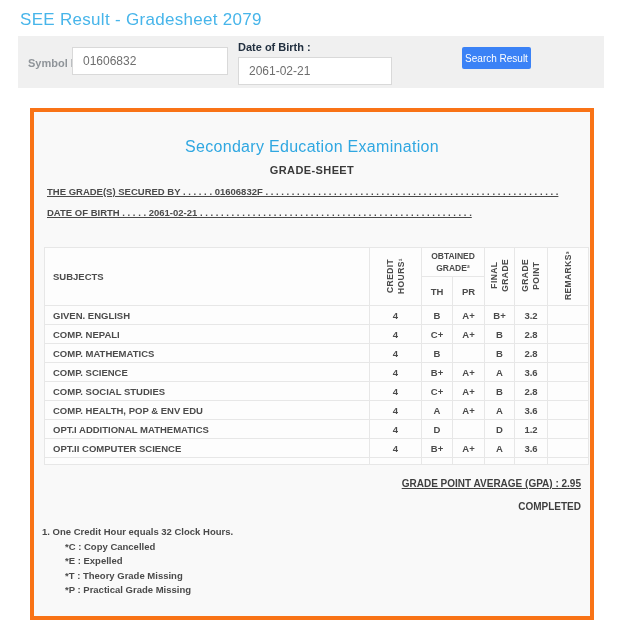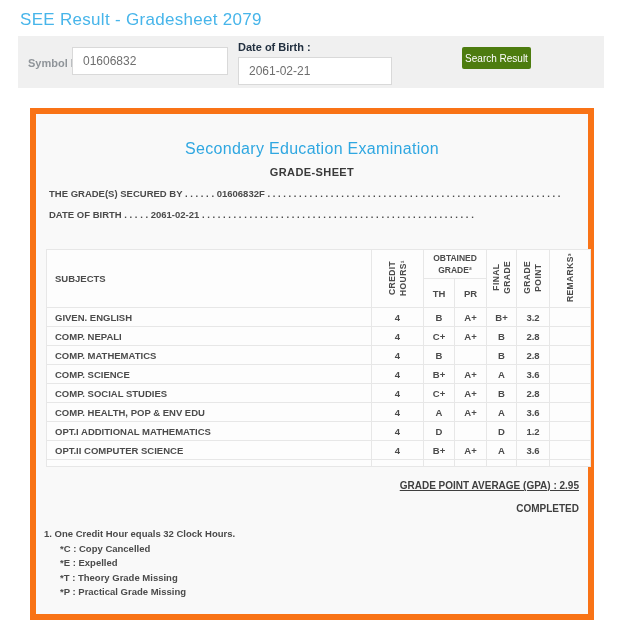--- a/index.html
+++ b/index.html
@@ -8,43 +8,43 @@
   .stage { position:relative; width:622px; height:620px; background:#fff; overflow:hidden; }
 
   .page-title { position:absolute; left:20px; top:10px; font-size:17px; color:#47b5ea; letter-spacing:0.3px; }
 
   .form-bar { position:absolute; left:18px; top:36px; width:586px; height:52px; background:#f0f0f0; }
   .symbol-label { position:absolute; left:28px; top:57px; font-size:11px; font-weight:bold; color:#8f9499; }
   .text-input { position:absolute; background:#fff; border:1px solid #d9d9d9; font-family:"Liberation Sans",sans-serif; font-size:12px; color:#6e6e6e; padding:0 10px; outline:none; }
   .symbol-input { left:72px; top:47px; width:156px; height:28px; }
   .dob-label { position:absolute; left:238px; top:41px; font-size:11px; font-weight:bold; color:#223040; }
   .dob-input { left:238px; top:57px; width:154px; height:28px; }
-  .search-btn { position:absolute; left:462px; top:47px; width:69px; height:22px; background:#4d7c0f; color:#fff; border:none; border-radius:2px; font-family:"Liberation Sans",sans-serif; font-size:10px; cursor:pointer; }
+  .search-btn { position:absolute; left:462px; top:47px; width:69px; height:22px; background:#3b82f6; color:#fff; border:none; border-radius:2px; font-family:"Liberation Sans",sans-serif; font-size:10px; cursor:pointer; }
 
-  .card { position:absolute; left:30px; top:108px; width:564px; height:512px; background:#f9f9f9; border:6px solid #f97316; }
+  .card { position:absolute; left:30px; top:108px; width:564px; height:512px; background:#f9f9f9; border:4px solid #f97316; }
   .exam-title { position:absolute; left:0; right:0; top:26px; text-align:center; font-size:16px; color:#2fa7e1; letter-spacing:0.3px; }
   .sheet-title { position:absolute; left:0; right:0; top:52px; text-align:center; font-size:11px; font-weight:bold; color:#3a3a3a; letter-spacing:0.4px; }
-  .intro-line { position:absolute; left:13px; right:8px; font-size:9.5px; font-weight:bold; color:#4a4a4a; white-space:nowrap; overflow:hidden; }
+  .intro-line { position:absolute; left:13px; right:8px; font-size:9.5px; font-weight:bold; color:#4a4a4a; white-space:nowrap; overflow:hidden;text-decoration:underline; }
   .il1 { top:74px; } .il2 { top:95px; } .il3 { top:116px; }
 
   table.grades { position:absolute; left:10px; top:135px; width:544px; border-collapse:collapse; table-layout:fixed; }
   table.grades th, table.grades td { border:1px solid #e7e7e7; background:#fdfdfd; font-size:9.5px; font-weight:bold; color:#4b4b4b; text-align:center; padding:0; }
   table.grades td.sub, table.grades th.sub { text-align:left; padding-left:8px; }
   table.grades tr.body-row { height:19px; }
   table.grades tr.hrow1 { height:29px; } table.grades tr.hrow2 { height:29px; }
   table.grades tr.pad-row { height:7px; }
   .vtxt { display:inline-block; writing-mode:vertical-rl; transform:rotate(180deg); white-space:pre-line; font-size:8.5px; line-height:1.25; letter-spacing:0.4px; }
   .htxt { white-space:pre-line; font-size:8.5px; line-height:1.3; }
 
   .gpa-line { position:absolute; right:9px; top:366px; font-size:10px; font-weight:bold; color:#3f3f3f;text-decoration:underline; }
   .completed-line { position:absolute; right:9px; top:389px; font-size:10px; font-weight:bold; color:#3f3f3f; }
 
   .footnotes { position:absolute; left:8px; top:413px; }
   .fn { font-size:9.5px; font-weight:bold; color:#4a4a4a; height:14.5px; line-height:14.5px; white-space:nowrap; }
-  .fn.ind { margin-left:16px; }
+  .fn.ind { margin-left:23px; }
 </style>
 </head>
 <body>
 
 <div class="stage">
 
   <div class="page-title">SEE Result - Gradesheet 2079</div>
 
   <div class="form-bar"></div>
   <div class="symbol-label">Symbol No :</div>

